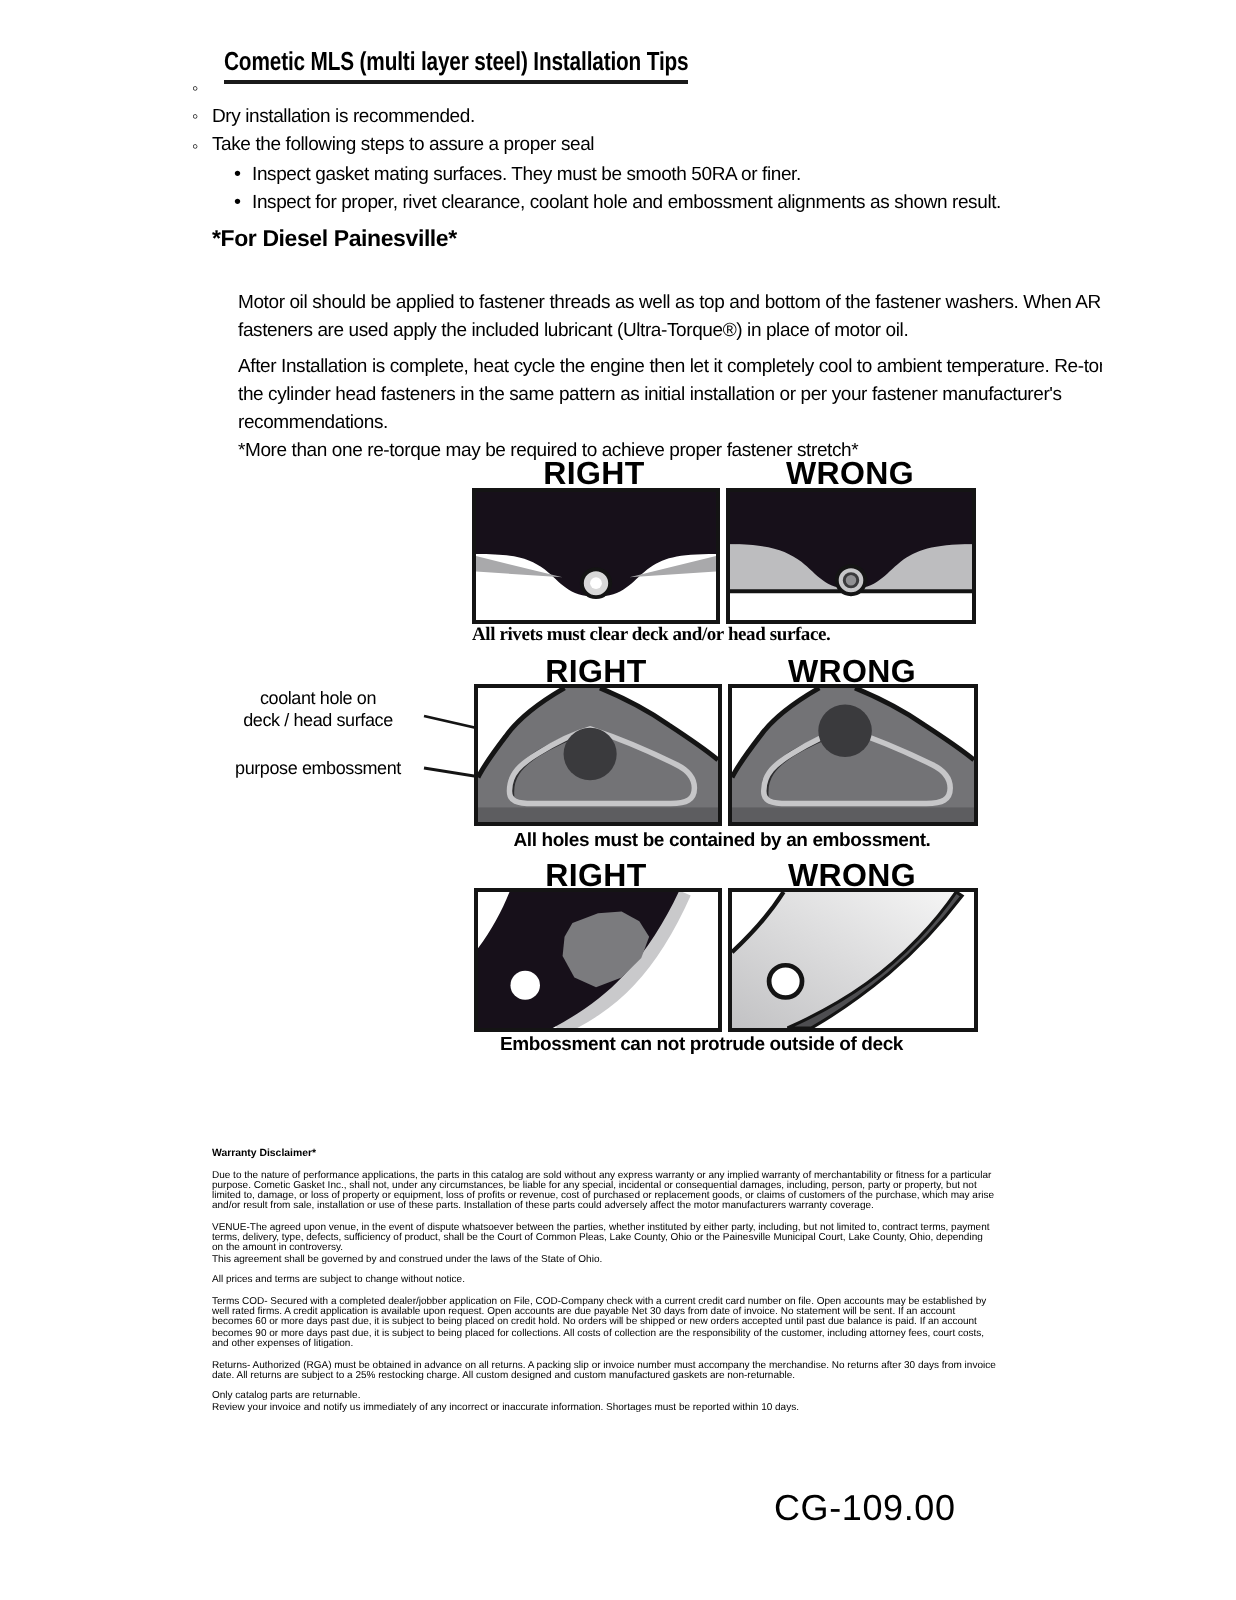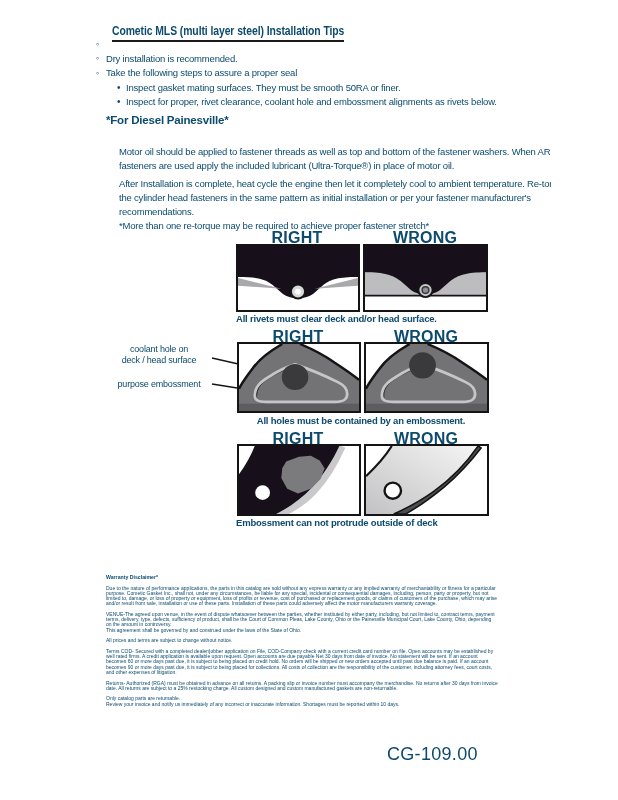--- a/index.html
+++ b/index.html
@@ -1,17 +1,17 @@
 <!DOCTYPE html>
 <html><head>
 <meta charset="utf-8">
 <style>
   html,body{margin:0;padding:0;background:#ffffff;}
   .page{position:relative;width:551px;height:800px;background:#ffffff;overflow:hidden;
-        font-family:"Liberation Sans","DejaVu Sans",sans-serif;color:#0c4a6e;}
+        font-family:"Liberation Sans","DejaVu Sans",sans-serif;color:#000000;}
   .abs{position:absolute;}
 
   .title{left:112px;top:14px;font-size:13px;font-weight:bold;letter-spacing:-0.1px;
          border-bottom:2px solid #1a1a1a;padding-bottom:2px;white-space:nowrap;
          transform:scaleX(0.80);transform-origin:0 0;}
 
   .bullets{left:96px;top:37px;font-size:9.5px;letter-spacing:-0.2px;}
   .bline{display:flex;height:14.3px;align-items:center;white-space:nowrap;}
   .m1{display:inline-block;width:10px;font-size:9px;}
   .sub{margin-left:21px;}
@@ -53,21 +53,21 @@
     <div class="bline">
         <span class="m1">◦</span>
         <span>Take the following steps to assure a proper seal</span>
       </div>
     <div class="bline sub">
         <span class="m2">•</span>
         <span>Inspect gasket mating surfaces.  They must be smooth 50RA or finer.</span>
       </div>
     <div class="bline sub">
         <span class="m2">•</span>
-        <span>Inspect for proper, rivet clearance, coolant hole and embossment alignments as rivets below.</span>
+        <span>Inspect for proper, rivet clearance, coolant hole and embossment alignments as shown result.</span>
       </div>
   </div>
 
   <div class="abs dheading">*For Diesel Painesville*</div>
   <p class="abs body p1">Motor oil should be applied to fastener threads as well as top and bottom of the fastener washers. When ARP fasteners are used apply the included lubricant (Ultra-Torque®) in place of motor oil.</p>
   <p class="abs body p2">After Installation is complete, heat cycle the engine then let it completely cool to ambient temperature. Re-torque the cylinder head fasteners in the same pattern as initial installation or per your fastener manufacturer's recommendations.</p>
   <p class="abs body note">*More than one re-torque may be required to achieve proper fastener stretch*</p>
 
   <div class="abs dglabel" style="left:236px;top:229px;">RIGHT</div>
   <div class="abs dglabel" style="left:364px;top:229px;">WRONG</div>
@@ -86,21 +86,21 @@
     <svg width="121" height="64" viewBox="0 0 122 66" preserveAspectRatio="none">
       <rect width="122" height="66" fill="#ffffff"></rect>
       <rect y="27" width="122" height="24" fill="#bdbdbf"></rect>
       <path d="M0,0 H122 V27 C102,27 94,30 86,36 C78,42.5 74,50 61,50 C48,50 44,42.5 36,36 C28,30 20,27 0,27 Z" fill="#17101a"></path>
       <rect y="52" width="122" height="14" fill="#ffffff"></rect>
       <line x1="0" y1="51.2" x2="122" y2="51.2" stroke="#141414" stroke-width="2"></line>
       <circle cx="61" cy="45.5" r="7.2" fill="#c7c7c9" stroke="#141414" stroke-width="2"></circle>
       <circle cx="61" cy="45.5" r="3.4" fill="#8f8f92" stroke="#3a3a3c" stroke-width="1.5"></circle>
     </svg>
   </div>
-  <div class="abs caption" style="left:236px;top:313px;">All rivets must clear deck and/or head surface.</div>
+  <div class="abs caption" style="left:236px;top:313px;font-family:Liberation Serif, serif;">All rivets must clear deck and/or head surface.</div>
 
   <div class="abs dglabel" style="left:237px;top:328px;">RIGHT</div>
   <div class="abs dglabel" style="left:365px;top:328px;">WRONG</div>
 
   <div class="abs sidelabel" style="left:108px;top:344px;">
     <div>coolant hole on</div>
     <div>deck / head surface</div>
   </div>
   <div class="abs sidelabel" style="left:108px;top:379px;">purpose embossment</div>
 
@@ -157,21 +157,21 @@
           <stop offset="1" stop-color="#f5f5f5"></stop>
         </linearGradient>
       </defs>
       <rect width="122" height="70" fill="#ffffff"></rect>
       <path d="M26,0 H113 C103,15 87,33 68,47 C53,58 39,65 28,70 H0 V31 C10.5,21 19.5,10.5 26,0 Z" fill="url(#gf)"></path>
       <path d="M26,0 C19.5,10.5 10.5,21 0,31" stroke="#141414" stroke-width="2.2" fill="none"></path>
       <path d="M113,0 C103,15 87,33 68,47 C53,58 39,65 28,70 L40,70 C52,63 66,53 79,42 C94,29 107,14 116,2 Z" fill="#4e4e51" stroke="#141414" stroke-width="1.6"></path>
       <circle cx="27" cy="46" r="8.3" fill="#ffffff" stroke="#141414" stroke-width="2.4"></circle>
     </svg>
   </div>
-  <div class="abs caption" style="left:236px;top:518px;line-height:10.8px;">
+  <div class="abs caption" style="left:250px;top:518px;line-height:10.8px;">
     <div>Embossment can not protrude outside of deck</div>
   </div>
 
   <div class="abs warranty">
     <h3>Warranty Disclaimer*</h3>
     <p>Due to the nature of performance applications, the parts in this catalog are sold without any express warranty or any implied warranty of merchantability or fitness for a particular purpose.  Cometic Gasket Inc., shall not, under any circumstances, be liable for any special, incidental or consequential damages, including, person, party or property, but not limited to, damage, or loss of property or equipment, loss of profits or revenue, cost of purchased or replacement goods, or claims of customers of the purchase, which may arise and/or result from sale, installation or use of these parts.  Installation of these parts could adversely affect the motor manufacturers warranty coverage.</p>
     <p>VENUE-The agreed upon venue, in the event of dispute whatsoever between the parties, whether instituted by either party, including, but not limited to, contract terms, payment terms, delivery, type, defects, sufficiency of product, shall be the Court of Common Pleas, Lake County, Ohio or the Painesville Municipal Court, Lake County, Ohio, depending on the amount in controversy.
 This agreement shall be governed by and construed under the laws of the State of Ohio.</p>
     <p>All prices and terms are subject to change without notice.</p>
     <p>Terms COD- Secured with a completed dealer/jobber application on File, COD-Company check with a current credit card number on file.  Open accounts may be established by well rated firms.  A credit application is available upon request.  Open accounts are due payable Net 30 days from date of invoice.  No statement will be sent.  If an account becomes 60 or more days past due, it is subject to being placed on credit hold.  No orders will be shipped or new orders accepted until past due balance is paid.  If an account becomes 90 or more days past due, it is subject to being placed for collections.  All costs of collection are the responsibility of the customer, including attorney fees, court costs, and other expenses of litigation.</p>

